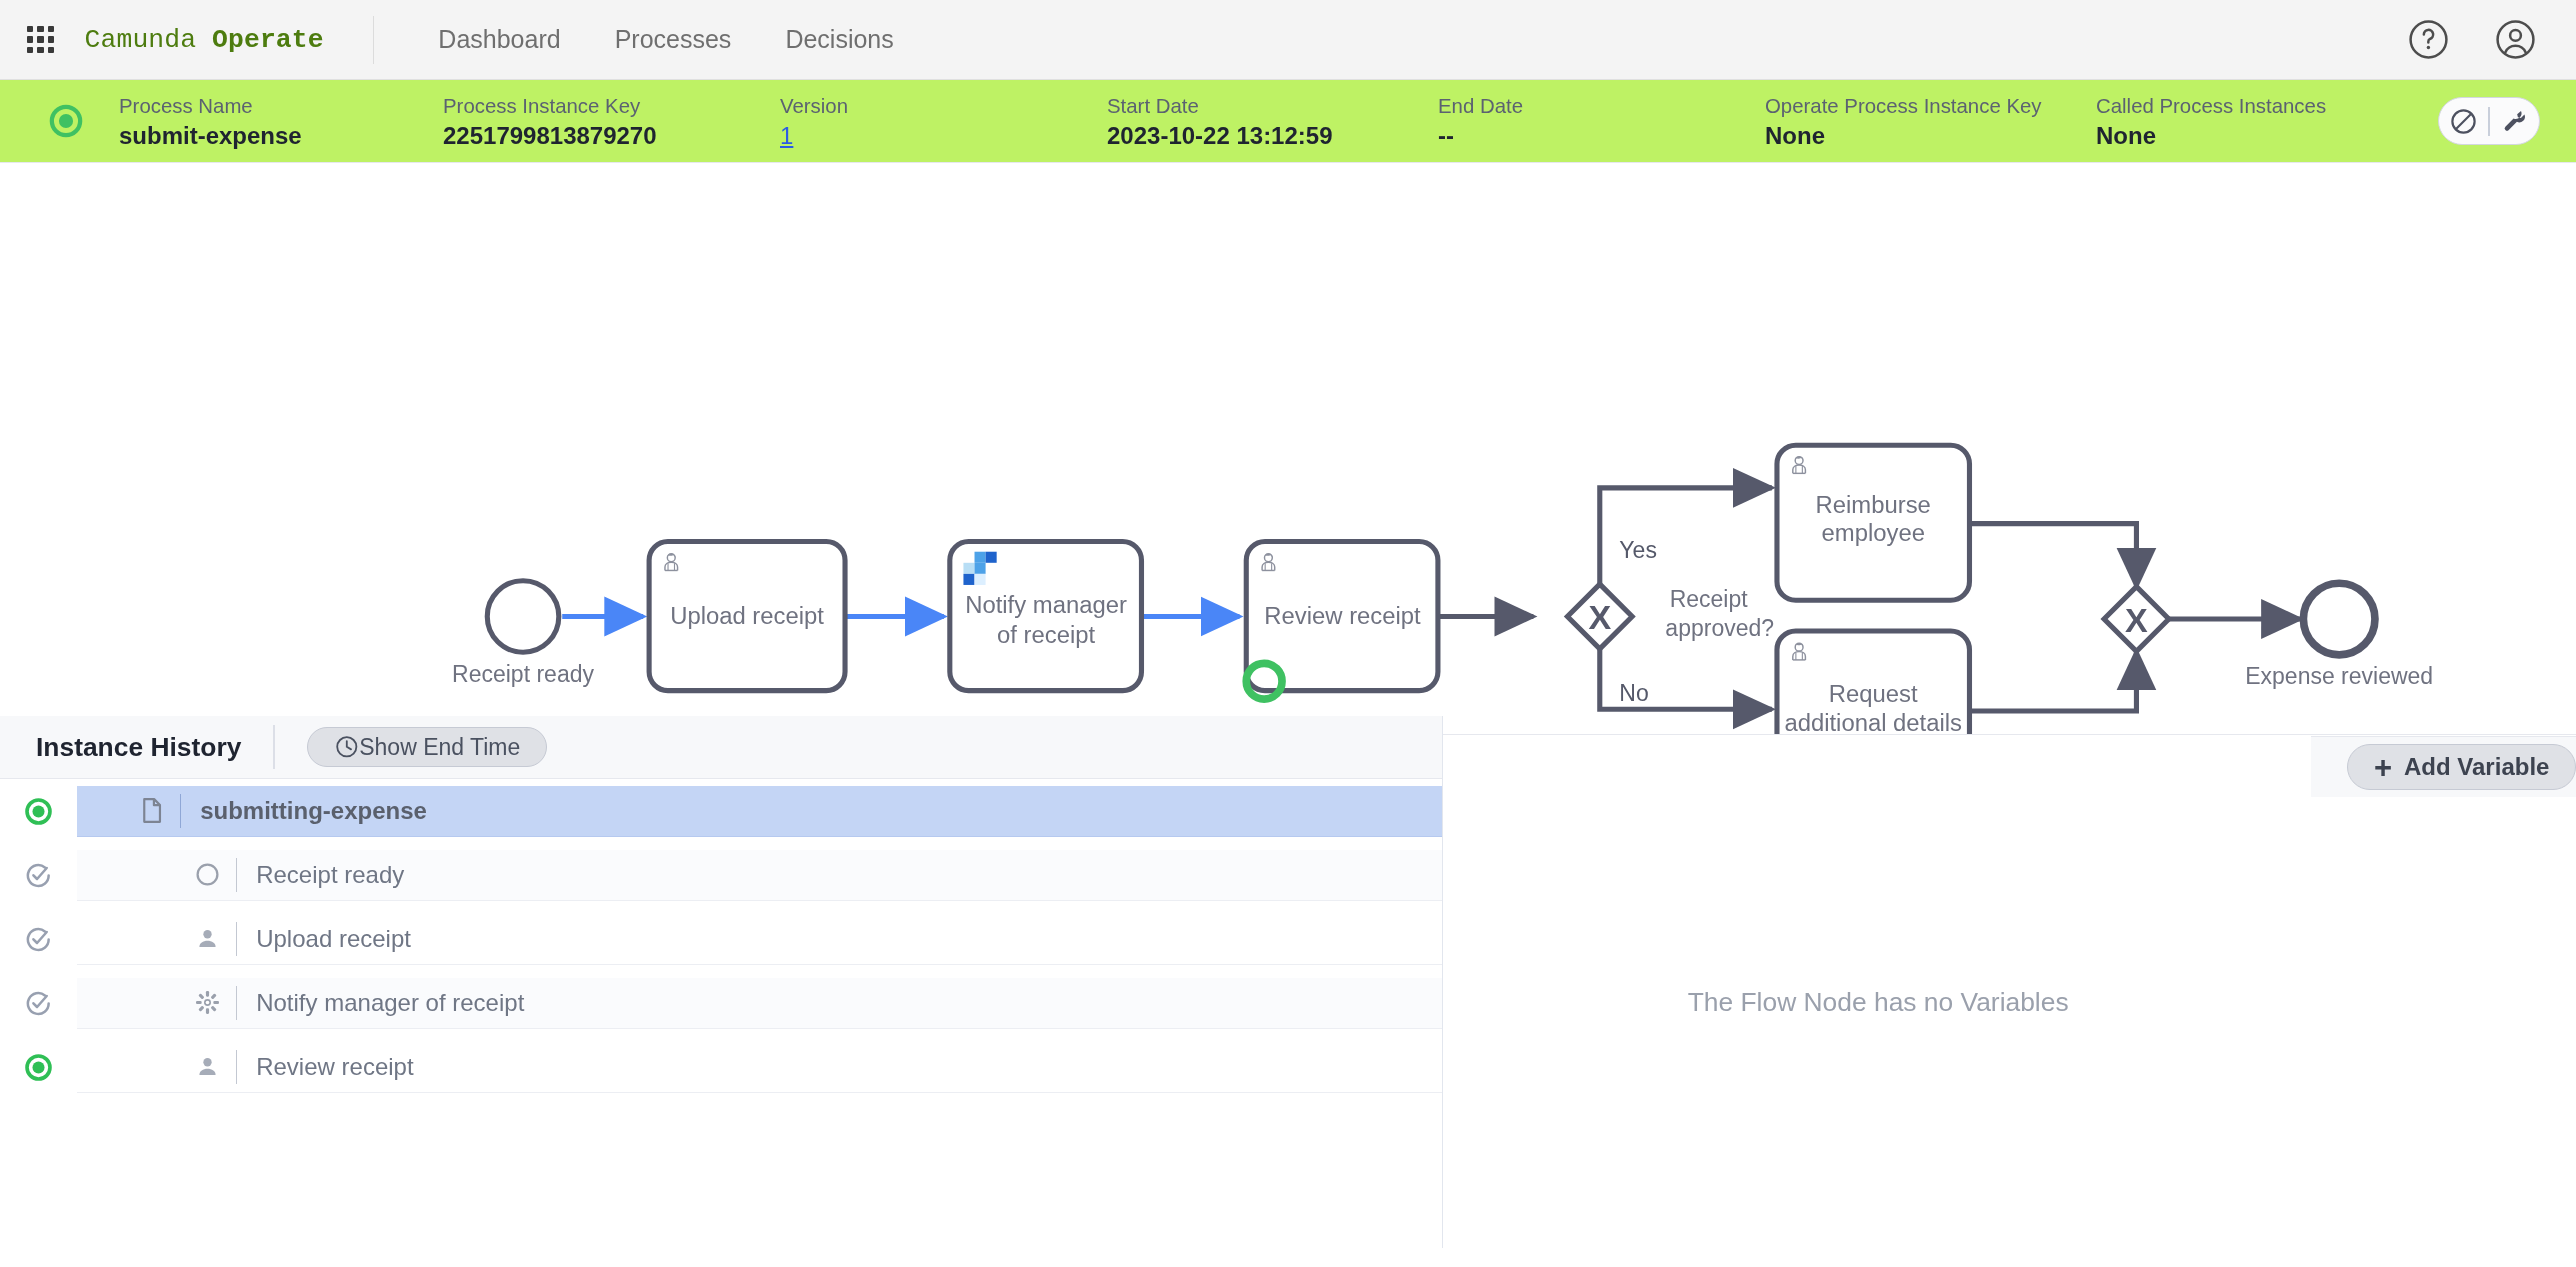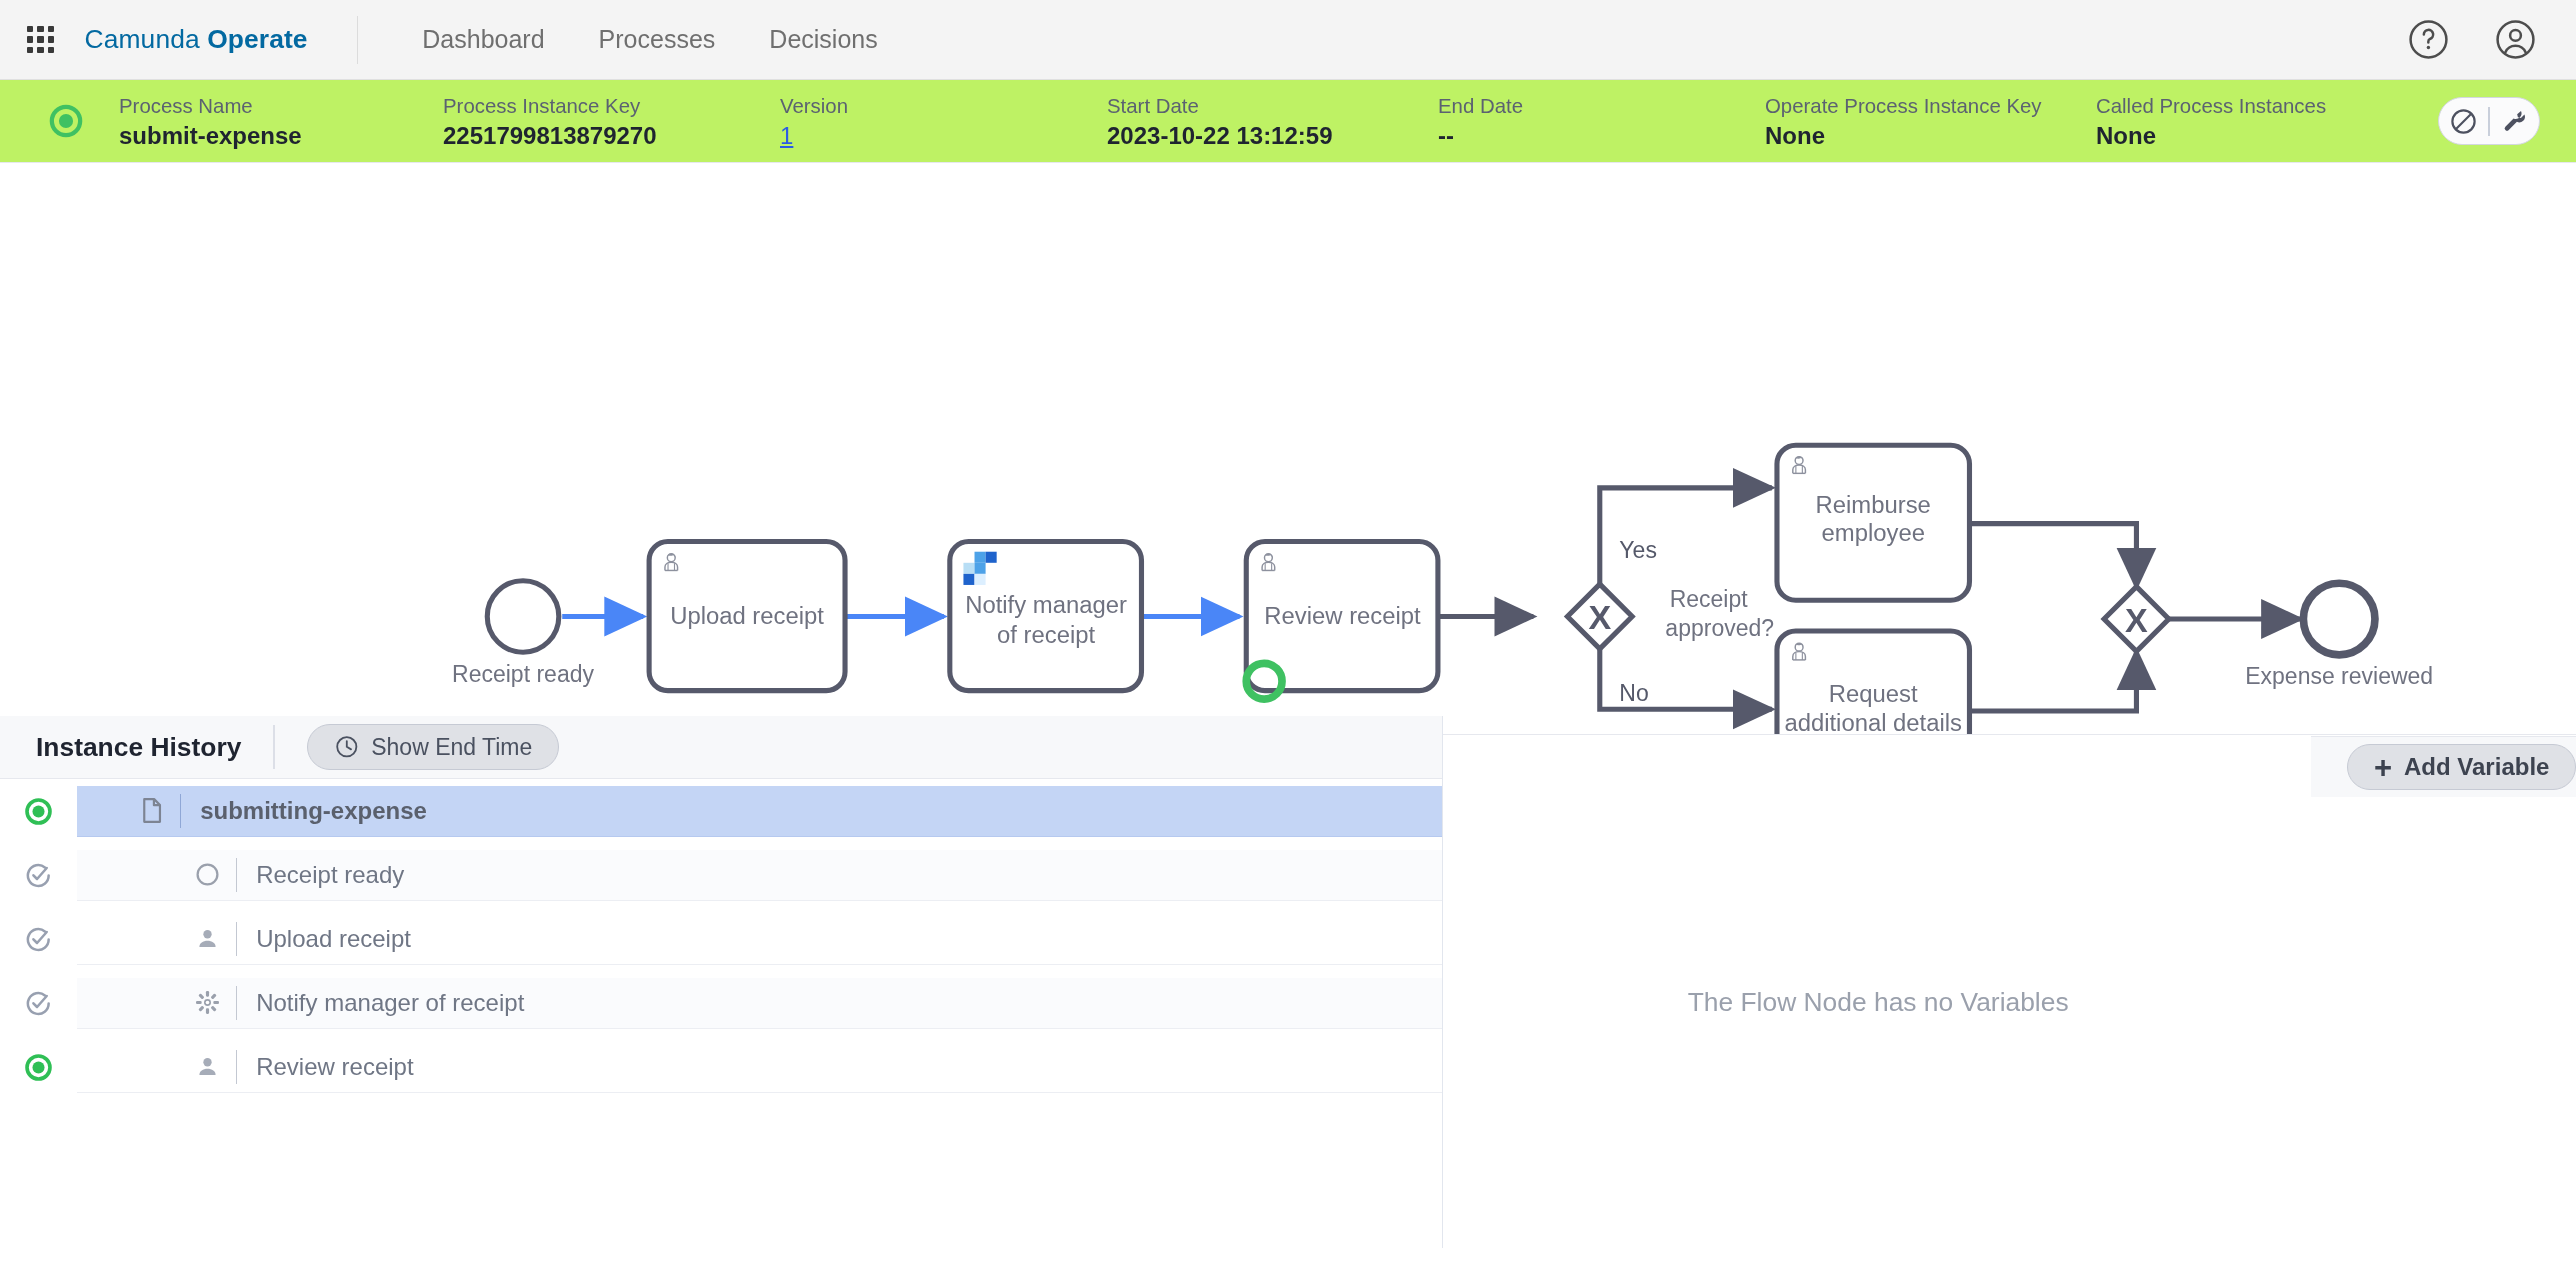--- a/index.html
+++ b/index.html
@@ -13,21 +13,21 @@
   
   .topnav {
     position: absolute; left: 0; top: 0; width: 2576px; height: 80px;
     background: #f4f4f4; border-bottom: 1.7px solid #e0e0e0;
     display: flex; align-items: center;
   }
   .grid-icon { margin-left: 22px; width: 37px; height: 37px;
     display: grid; grid-template-columns: repeat(3,1fr); grid-template-rows: repeat(3,1fr);
     gap: 4.3px; padding: 5.1px; cursor: pointer; }
   .grid-icon i { background: #393939; border-radius: 0.9px; display: block; }
-  .brand { margin-left: 25.6px; font-size: 26.4px; color: #0369a1; letter-spacing: 0.1px; white-space: nowrap; }
+  .brand { margin-left: 25.6px; font-size: 26.4px; color: #4d7c0f; letter-spacing: 0.1px; white-space: nowrap; font-family: Liberation Mono, monospace; }
   .brand b { font-weight: 700; }
   .nav-divider { width: 1.7px; height: 48px; background: #dcdcdc; margin-left: 49px; }
   .nav-links { display: flex; align-items: center; margin-left: 37px; }
   .nav-links a {
     font-size: 25px; color: #6f6f6f; text-decoration: none; padding: 0 27px; white-space: nowrap;
   }
   .nav-right { margin-left: auto; display: flex; align-items: center; gap: 44px; margin-right: 39px; }
   .nav-right .circ-ico { width: 43px; height: 43px; cursor: pointer; }
 
   
@@ -60,22 +60,22 @@
     position: absolute; left: 0; top: 716px; width: 1443px; height: 532px;
     background: #ffffff; border-right: 1.7px solid #e2e6ee; overflow: hidden;
   }
   .history-head {
     height: 63px; background: #f7f8fa; border-bottom: 1.7px solid #e6e8ee;
     display: flex; align-items: center;
   }
   .history-title { font-size: 26.4px; font-weight: 700; color: #1f2430; margin-left: 36px; white-space: nowrap; }
   .head-divider { width: 1.7px; height: 44px; background: #dcdfe7; margin-left: 32px; }
   .pill-btn {
-    margin-left: 32px; height: 46px; border: 1.7px solid #c6cad4; border-radius: 24px;
-    background: #dfe1e6; display: inline-flex; align-items: center; gap: 12px;
+    margin-left: 32px; height: 40px; border: 1.7px solid #c6cad4; border-radius: 24px;
+    background: #dfe1e6; display: inline-flex; align-items: center; 
     padding: 0 25.6px; cursor: pointer;
   }
   .pill-btn .lbl { font-size: 23px; color: #4a5160; white-space: nowrap; }
 
   .tree { position: relative; }
   .trow { display: flex; align-items: center; height: 64px; position: relative; }
   .trow .gutter { width: 77px; flex: none; display: flex; align-items: center; justify-content: center; }
   .trow .body { flex: 1; display: flex; align-items: center; height: 51px; border-bottom: 1.7px solid #eceef3; }
   .trow.lvl0 .body { padding-left: 55px; }
   .trow.lvl1 .body { padding-left: 111px; }

